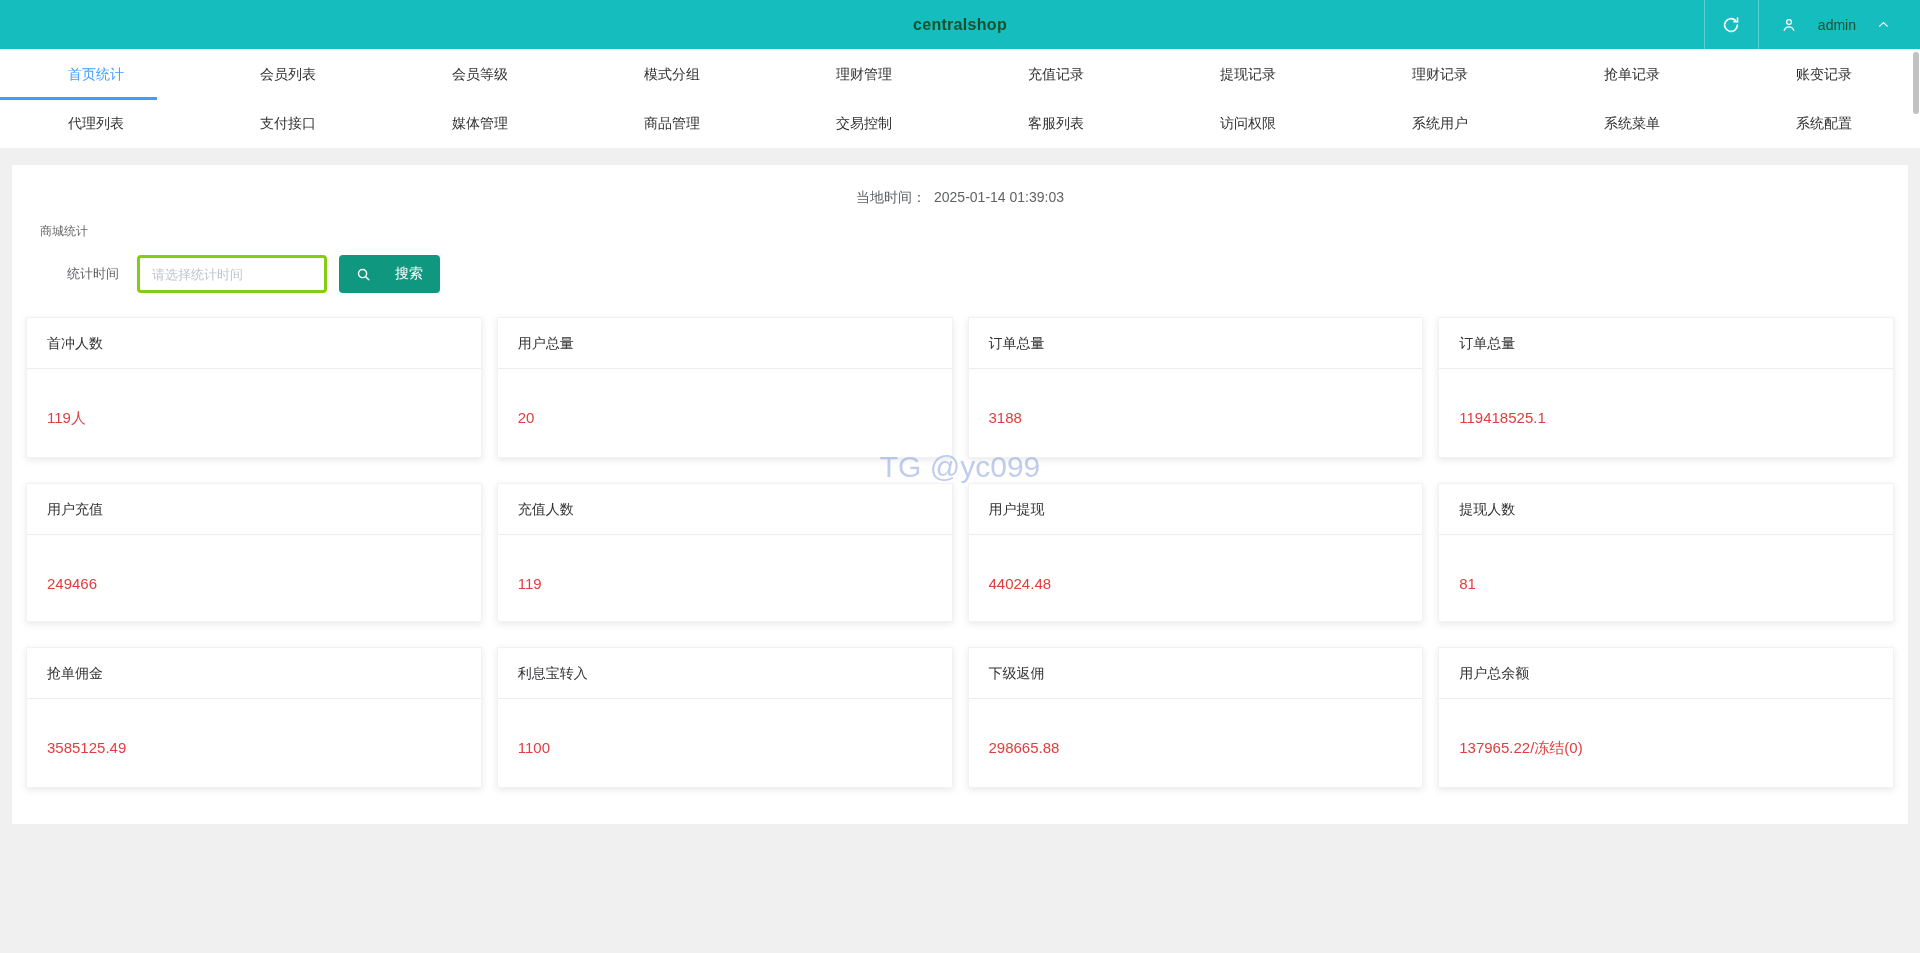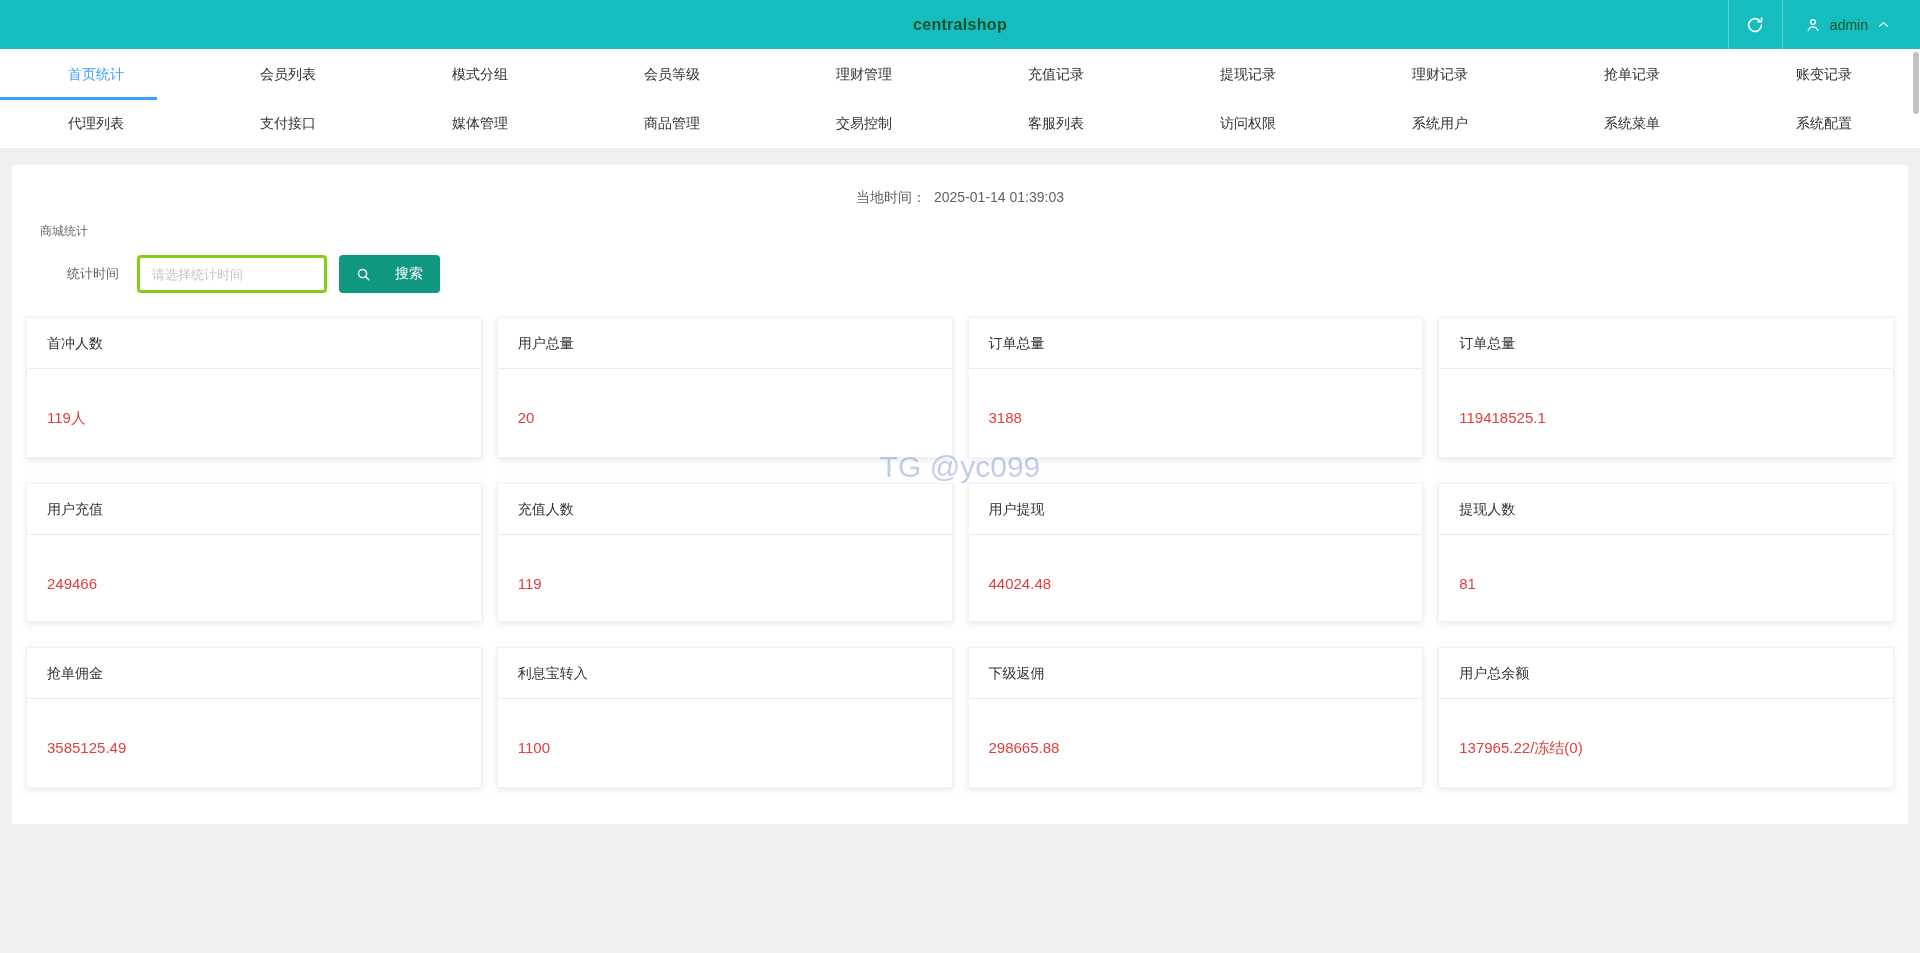--- a/index.html
+++ b/index.html
@@ -8,21 +8,21 @@
     font-family:"Liberation Sans","DejaVu Sans",sans-serif;
     background:#f0f0f0;
     position:relative;
     overflow:hidden;
   }
   
   .header{height:49px;background:#16bdbe;display:flex;align-items:center;position:relative;color:#14532d}
   .header-title{position:absolute;left:0;right:0;text-align:center;font-size:16px;font-weight:700;letter-spacing:.3px}
   .header-right{margin-left:auto;display:flex;align-items:stretch;height:100%;position:relative;z-index:2}
   .header-btn{width:54px;display:flex;align-items:center;justify-content:center;border-left:1px solid rgba(255,255,255,.3);cursor:pointer}
-  .header-user{display:flex;align-items:center;gap:9px;padding:0 30px 0 22px;border-left:1px solid rgba(255,255,255,.3);font-size:14px;cursor:pointer}
+  .header-user{display:flex;align-items:center;gap:21px;padding:0 30px 0 22px;border-left:1px solid rgba(255,255,255,.3);font-size:14px;cursor:pointer}
   .hicon{display:inline-flex}
   
   .nav{background:#fff}
   .nav-row{display:flex;height:51px}
   .nav-row.second{height:48px}
   .tab{flex:1;display:flex;align-items:center;justify-content:center;font-size:14px;color:#303133;cursor:pointer;position:relative;white-space:nowrap}
   .tab.active{color:#409eff}
   .tab.active::after{content:"";position:absolute;left:0;bottom:0;width:82%;height:3px;background:#409eff}
   
   .scroll-thumb{position:absolute;top:52px;right:1px;width:6px;height:62px;background:#c2c2c2;border-radius:3px;z-index:5}
@@ -77,24 +77,24 @@
 
 <div class="nav">
   <div class="nav-row">
     <div class="tab active">
         <span>首页统计</span>
       </div>
     <div class="tab">
         <span>会员列表</span>
       </div>
     <div class="tab">
+        <span>会员等级</span>
+      </div>
+    <div class="tab">
         <span>模式分组</span>
-      </div>
-    <div class="tab">
-        <span>会员等级</span>
       </div>
     <div class="tab">
         <span>理财管理</span>
       </div>
     <div class="tab">
         <span>充值记录</span>
       </div>
     <div class="tab">
         <span>提现记录</span>
       </div>

